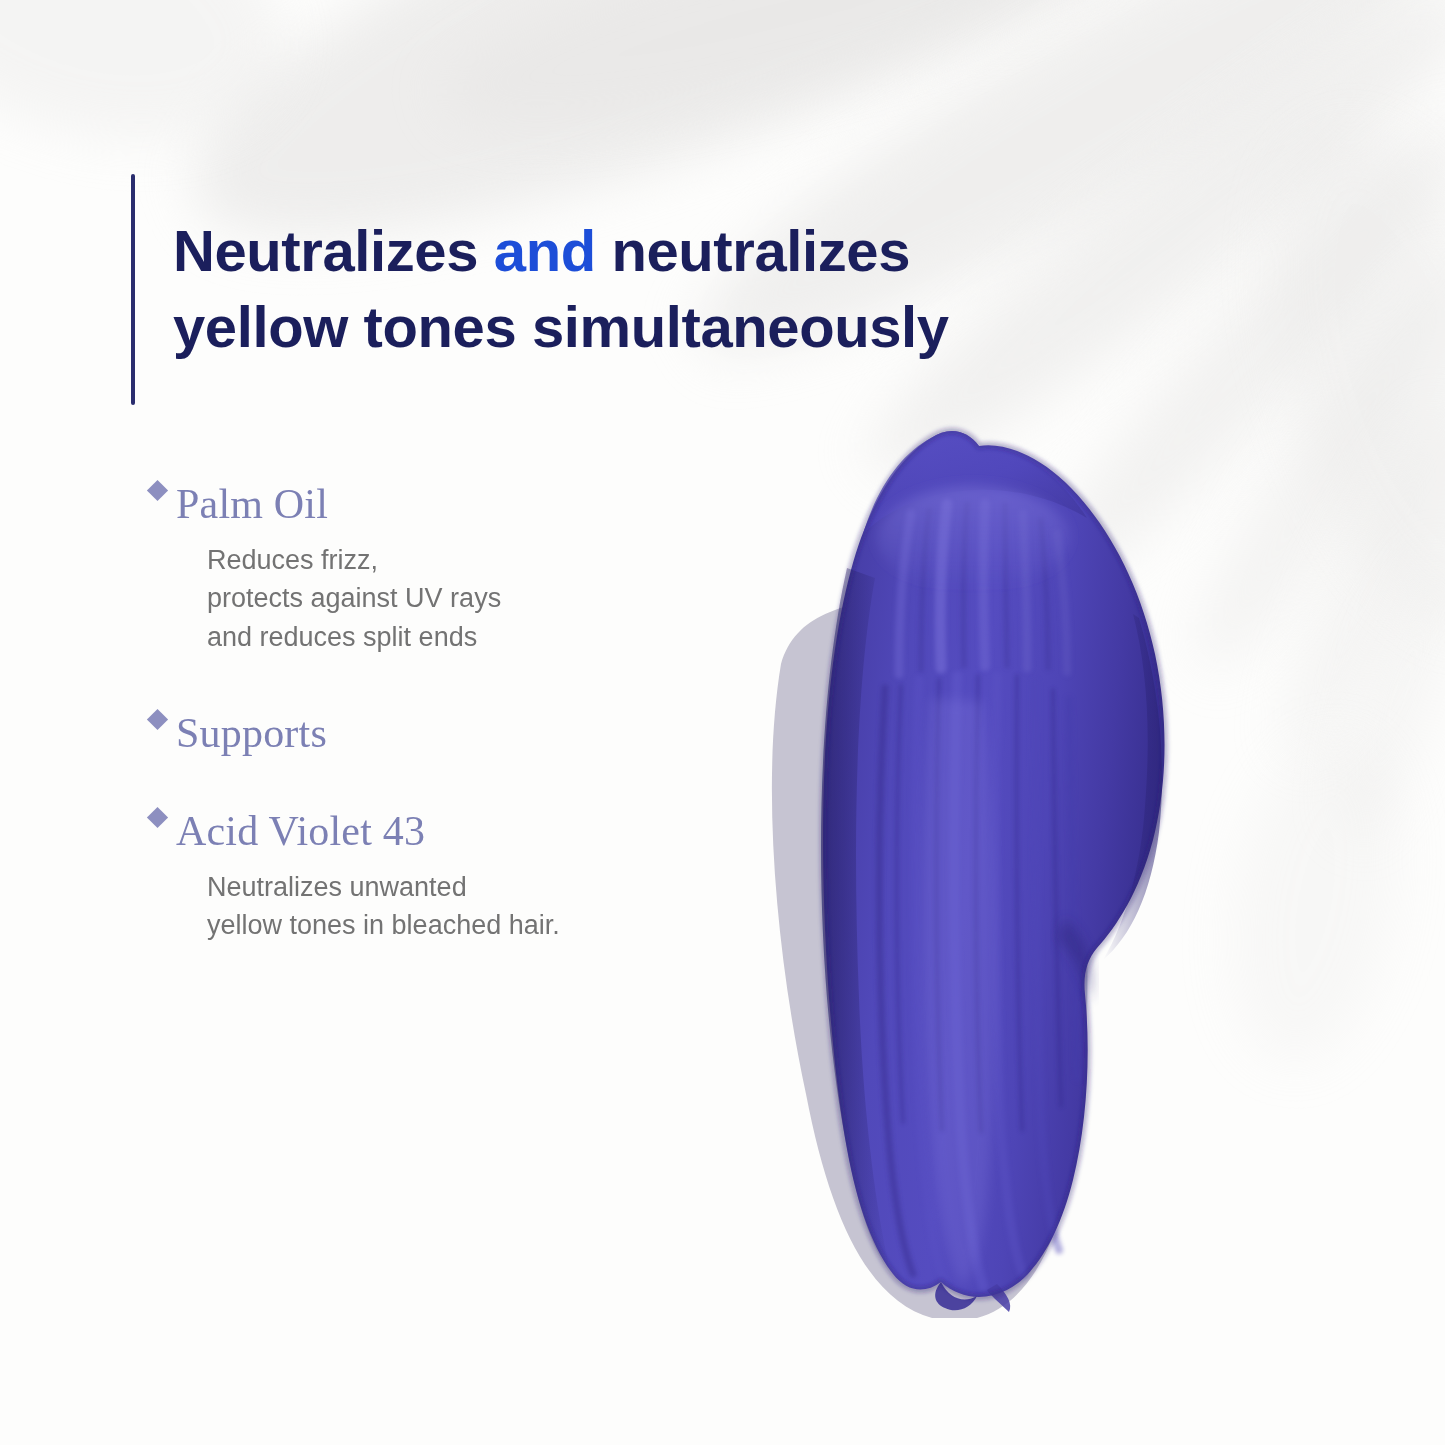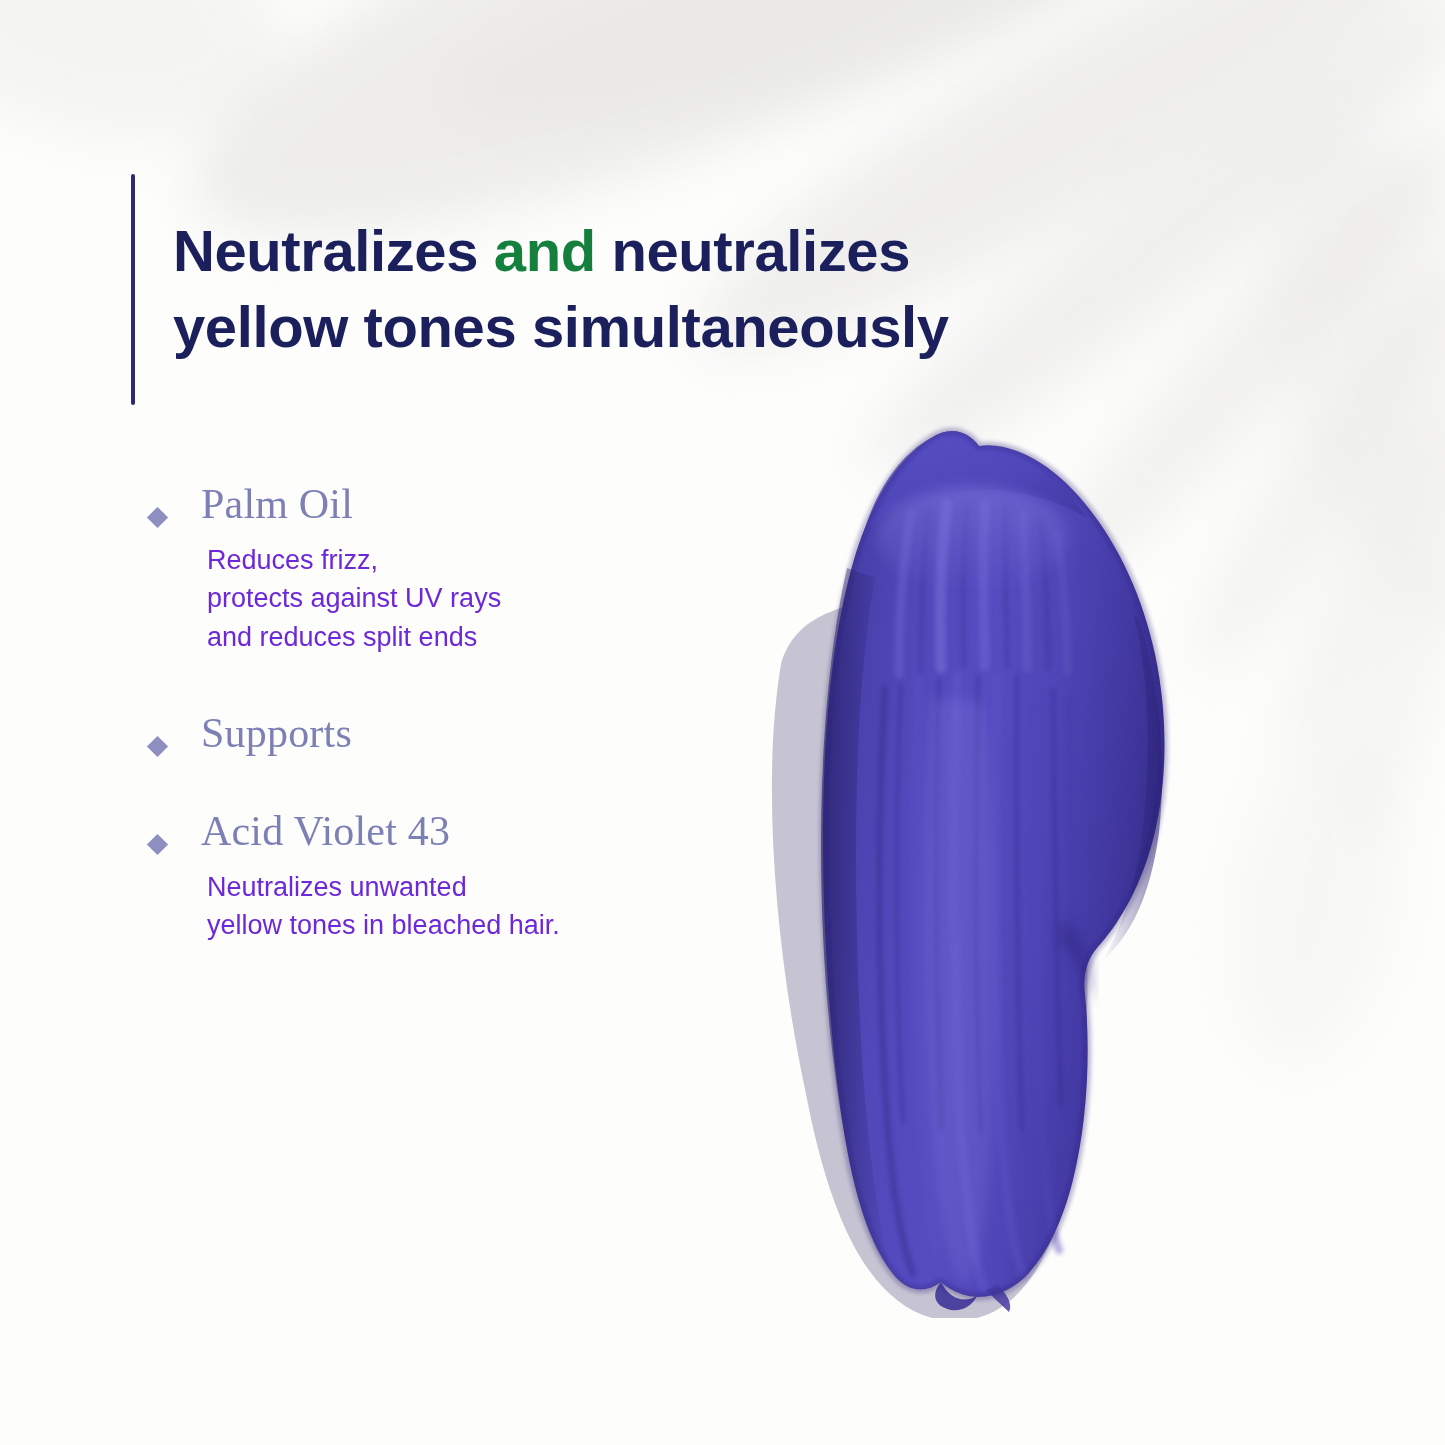--- a/index.html
+++ b/index.html
@@ -130,40 +130,40 @@
   }
   .headline {
     font-size: 58px;
     line-height: 1.32;
     letter-spacing: -0.4px;
     font-weight: 700;
     color: #1b1f5c;
     max-width: 930px;
   }
   .headline .soft {
-    color: #15803d;
+    color: #1d4ed8;
     font-weight: 700;
   }
 
   
   .ingredients {
     position: absolute;
     left: 145px;
     top: 483px;
     width: 560px;
   }
   .ingredient {
     margin-bottom: 56px;
   }
   .ingredient:last-child { margin-bottom: 8px; }
 
   .ing-head {
     display: flex;
-    align-items: flex-end;
-    gap: 36px;
+    align-items: flex-start;
+    gap: 11px;
   }
   .diamond {
     width: 15px;
     height: 15px;
     background: #8d8fc0;
     transform: rotate(45deg);
     flex: 0 0 auto;
     margin-left: 5px;
   }
   .ing-title {
@@ -171,21 +171,21 @@
     font-size: 42px;
     line-height: 1;
     color: #7c80b4;
     letter-spacing: .2px;
   }
   .ing-desc {
     margin-top: 16px;
     margin-left: 62px;
     font-size: 27px;
     line-height: 1.42;
-    color: #6d28d9;
+    color: #737373;
     white-space: pre-line;
   }
 
   
   .swatch {
     position: absolute;
     left: 735px;
     top: 418px;
     width: 440px;
     height: 900px;

